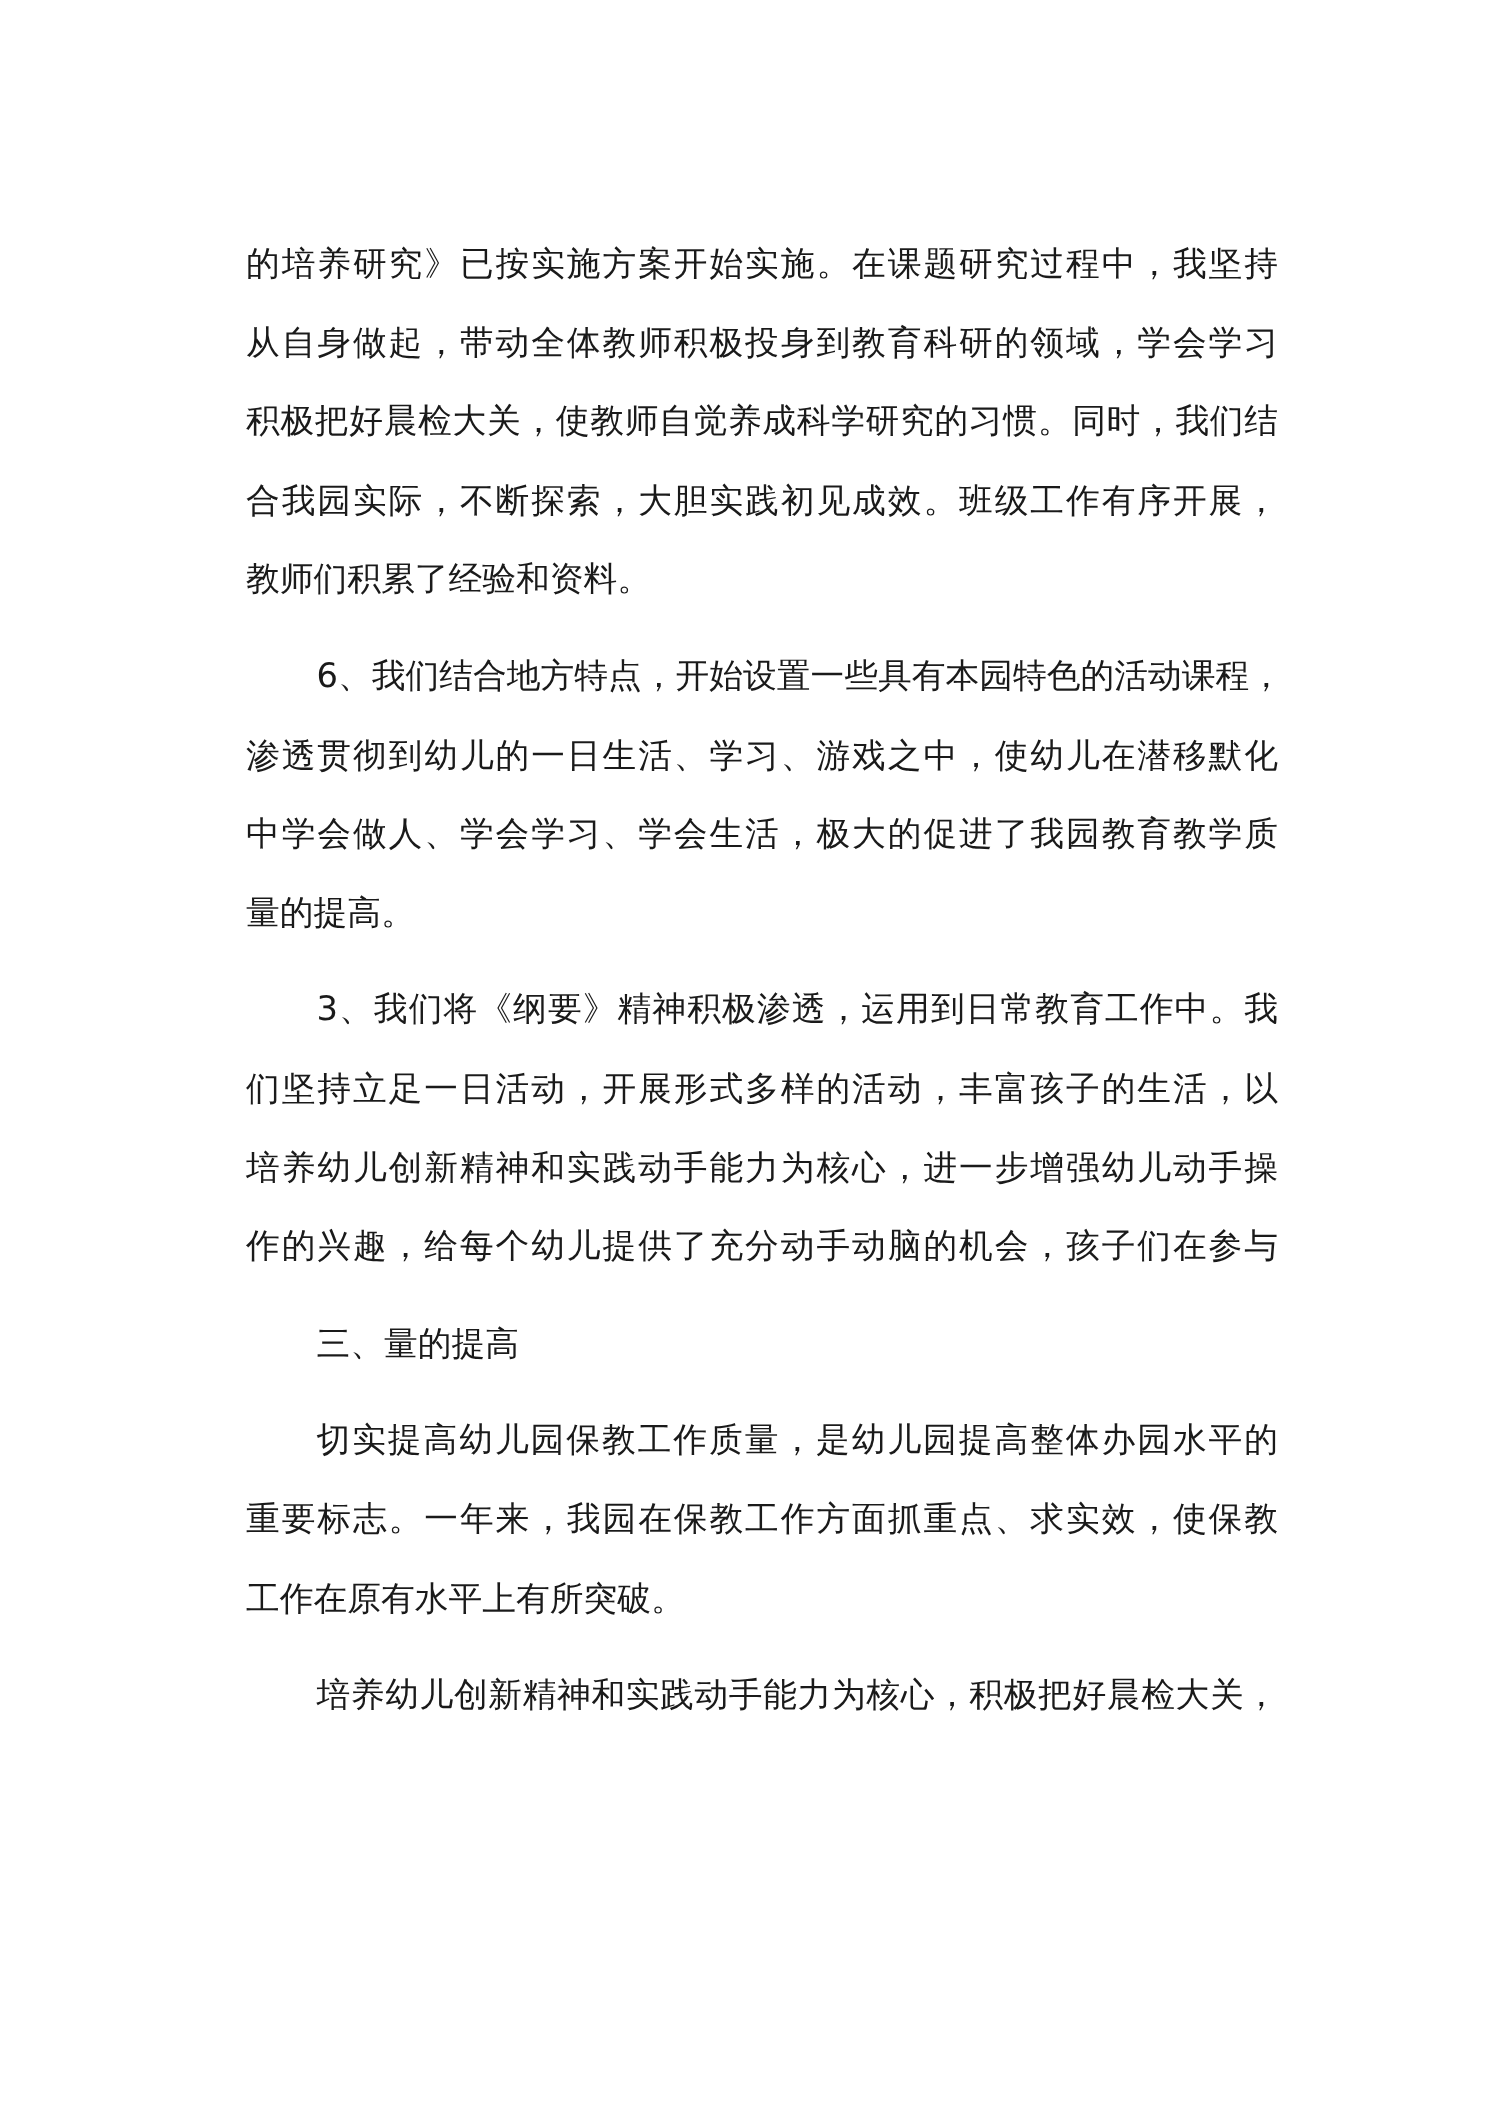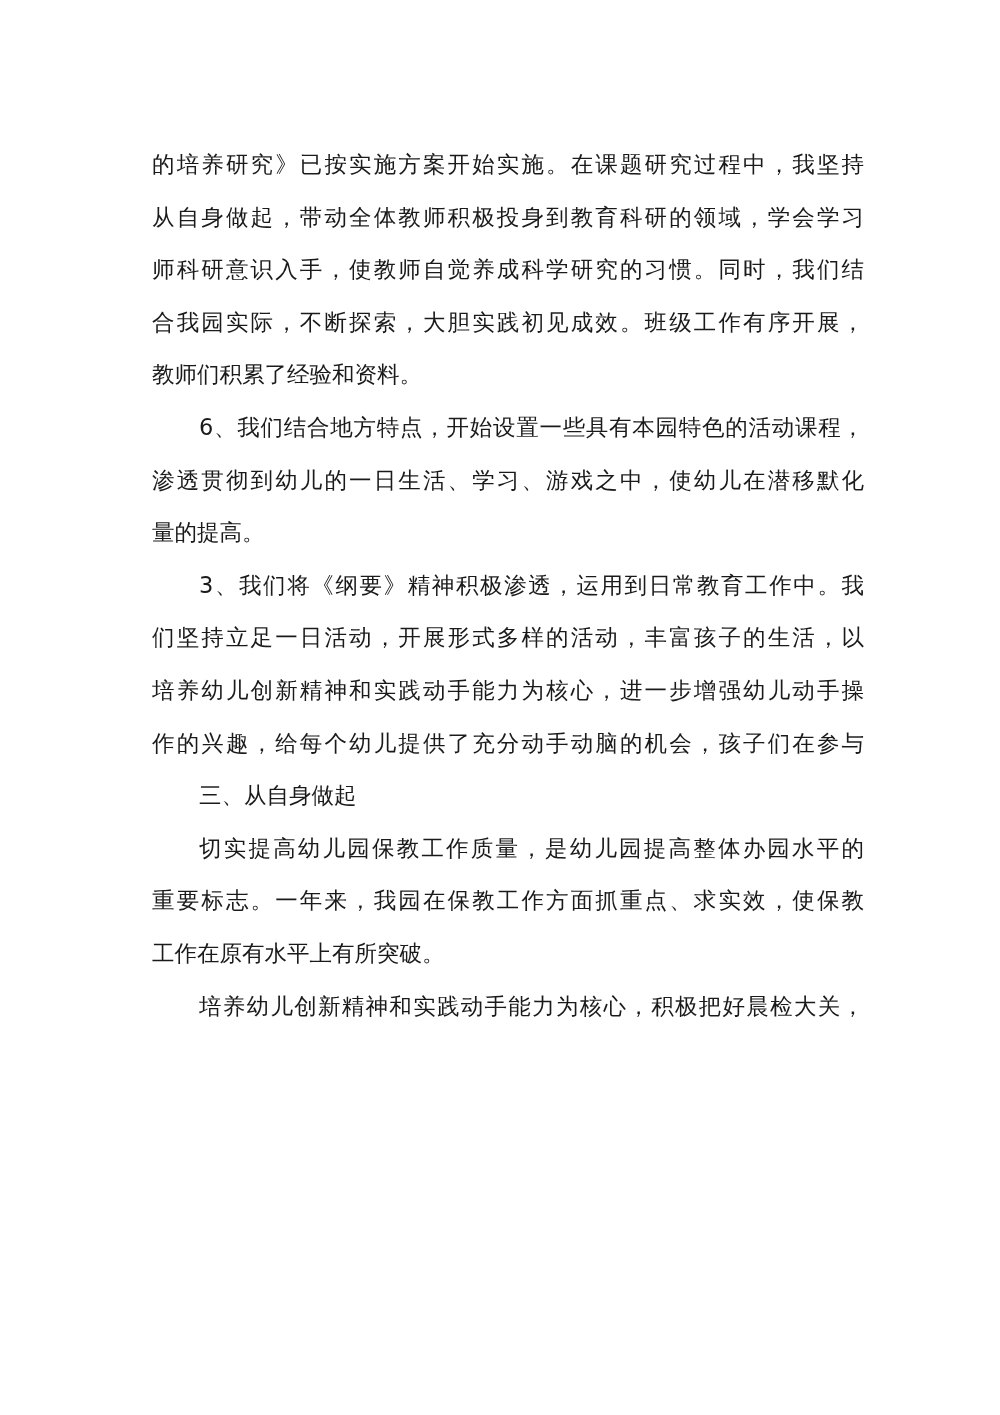--- a/index.html
+++ b/index.html
@@ -5,48 +5,49 @@
     html, body { margin: 0; padding: 0; background: #ffffff; }
     body { width: 1000px; height: 1415px; position: relative; overflow: hidden; }
     .page {
       position: absolute; left: 152px; top: 138px; width: 712px;
       font-family: "DejaVu Sans", sans-serif;
       font-size: 22.5px; color: #1a1a1a;
       line-height: 52.6px;
       text-align: justify;
       text-justify: inter-character;
     }
-    .page p { margin: 0; }
+    .page p { margin: 12px; }
     .line { display: block; white-space: nowrap; text-align-last: justify; text-align: justify; }
     .line.end { text-align-last: left; }
   </style>
 </head>
 <body>
 
 <div class="page">
   <p>
     <span class="line">的培养研究》已按实施方案开始实施。在课题研究过程中，我坚持</span>
     <span class="line">从自身做起，带动全体教师积极投身到教育科研的领域，学会学习</span>
-    <span class="line">师科研意识入手，使教师自觉养成科学研究的习惯。同时，我们结</span>
+    <span class="line">积极把好晨检大关，使教师自觉养成科学研究的习惯。同时，我们结</span>
     <span class="line">合我园实际，不断探索，大胆实践初见成效。班级工作有序开展，</span>
     <span class="line end">教师们积累了经验和资料。</span>
   </p>
   <p>
     <span class="line" style="padding-left:47px">6、我们结合地方特点，开始设置一些具有本园特色的活动课程，</span>
     <span class="line">渗透贯彻到幼儿的一日生活、学习、游戏之中，使幼儿在潜移默化</span>
+    <span class="line">中学会做人、学会学习、学会生活，极大的促进了我园教育教学质</span>
     <span class="line end">量的提高。</span>
   </p>
   <p>
     <span class="line" style="padding-left:47px">3、我们将《纲要》精神积极渗透，运用到日常教育工作中。我</span>
     <span class="line">们坚持立足一日活动，开展形式多样的活动，丰富孩子的生活，以</span>
     <span class="line">培养幼儿创新精神和实践动手能力为核心，进一步增强幼儿动手操</span>
     <span class="line">作的兴趣，给每个幼儿提供了充分动手动脑的机会，孩子们在参与</span>
   </p>
   <p>
-    <span class="line end" style="padding-left:47px">三、从自身做起</span>
+    <span class="line end" style="padding-left:47px">三、量的提高</span>
   </p>
   <p>
     <span class="line" style="padding-left:47px">切实提高幼儿园保教工作质量，是幼儿园提高整体办园水平的</span>
     <span class="line">重要标志。一年来，我园在保教工作方面抓重点、求实效，使保教</span>
     <span class="line end">工作在原有水平上有所突破。</span>
   </p>
   <p>
     <span class="line" style="padding-left:47px">培养幼儿创新精神和实践动手能力为核心，积极把好晨检大关，</span>
   </p>
 </div>

